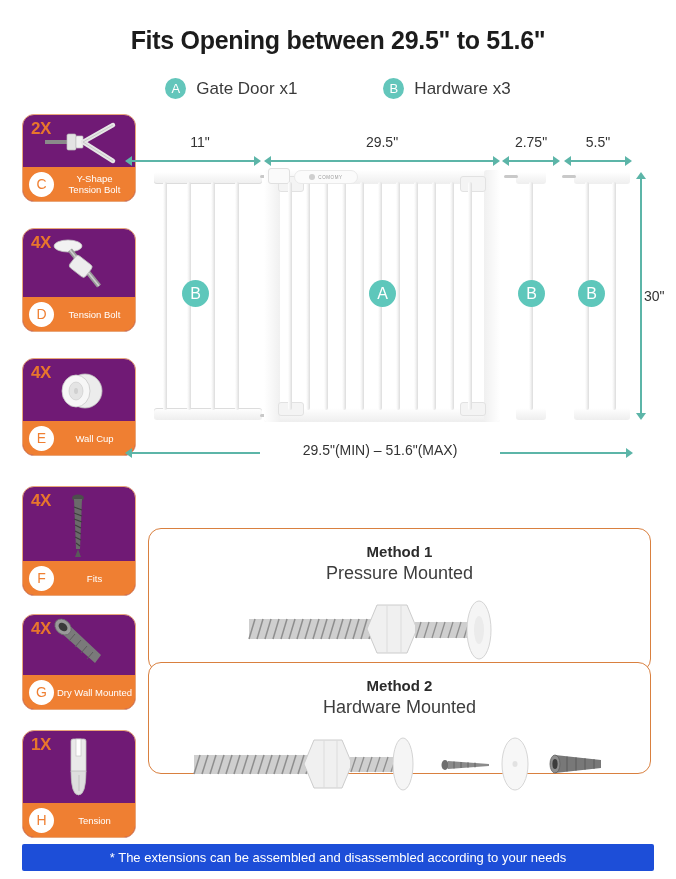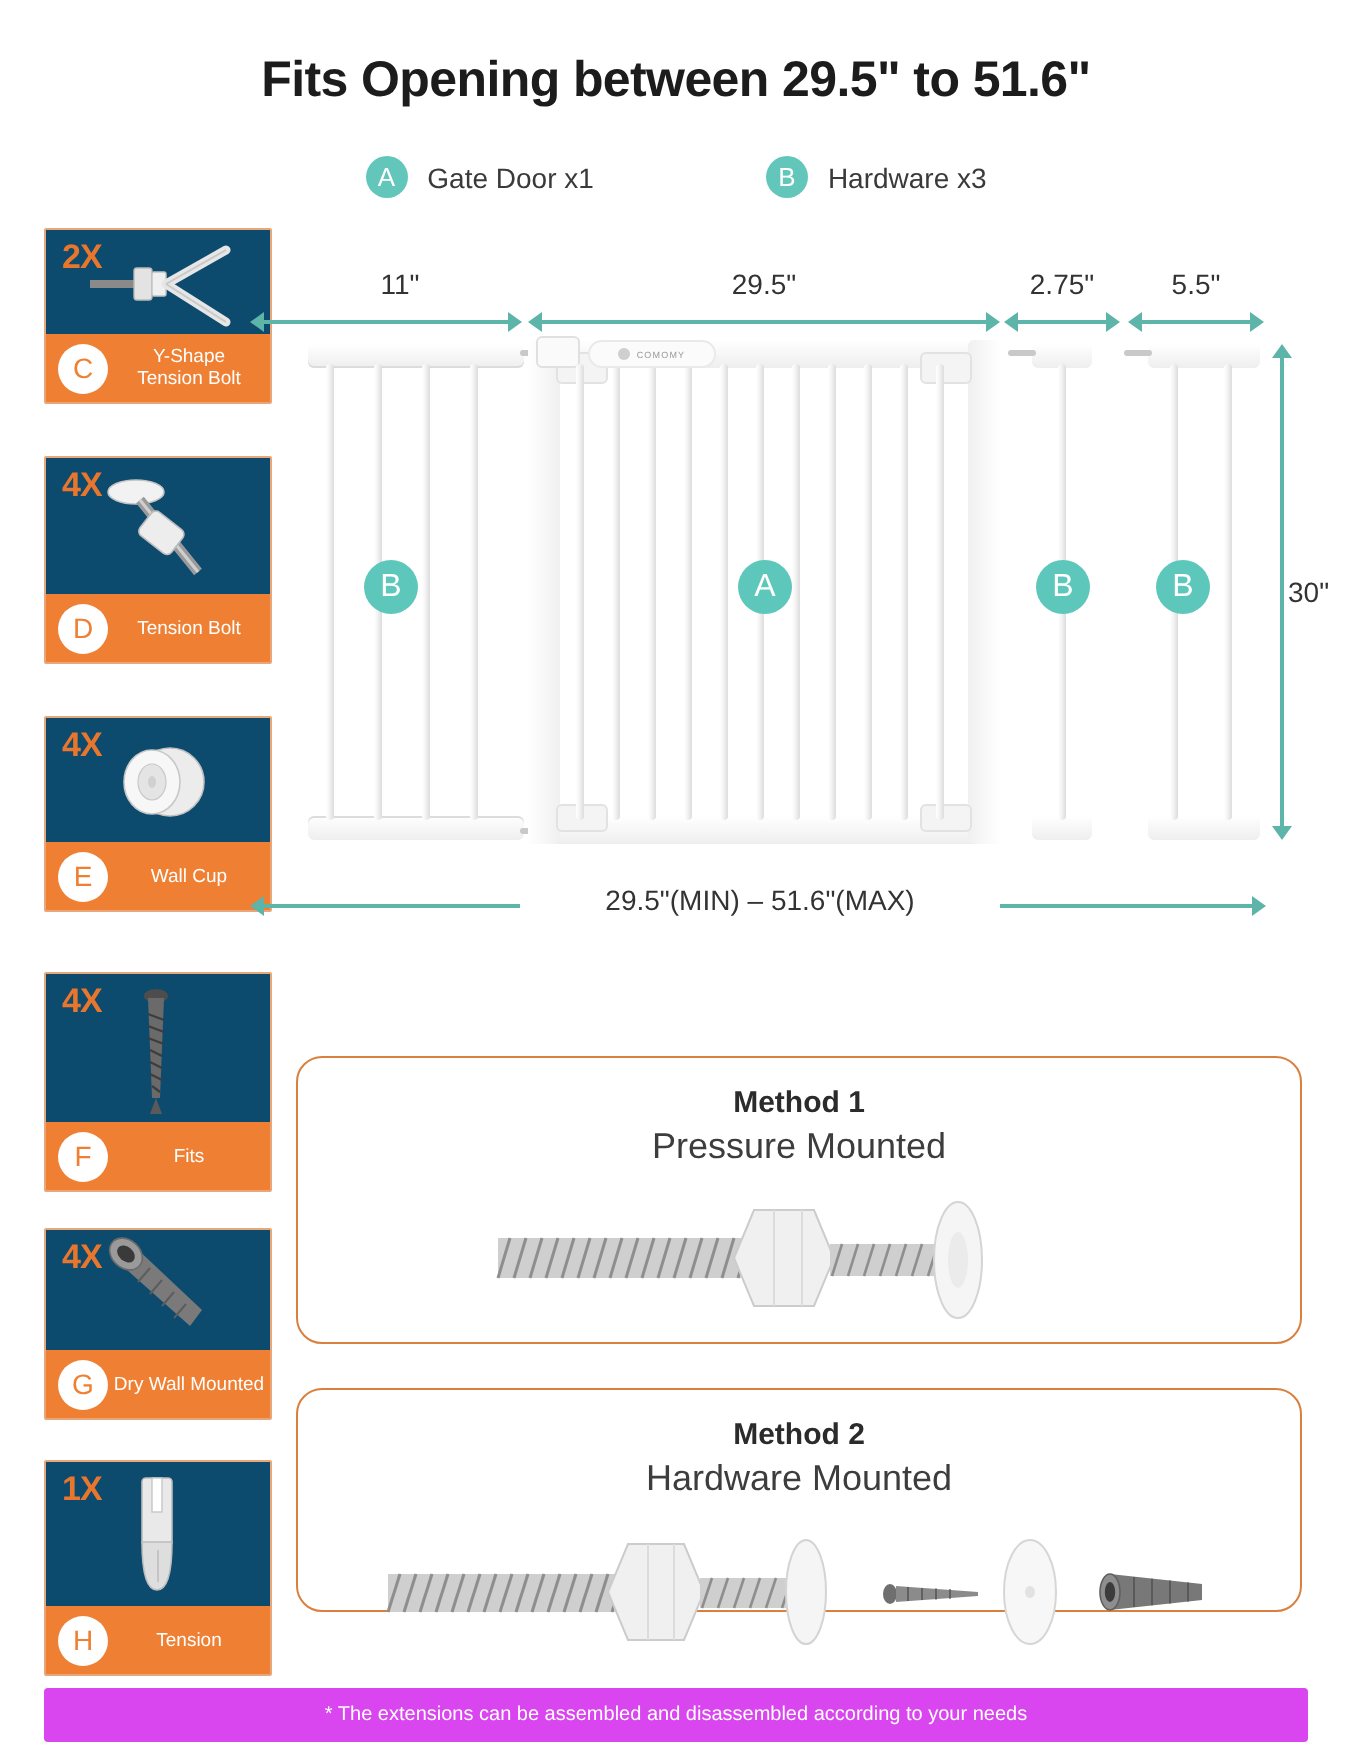--- a/index.html
+++ b/index.html
@@ -22,27 +22,27 @@
 
   
   .legend { position: absolute; top: 78px; left: 0; width: 676px;
             display: flex; justify-content: center; gap: 86px; }
   .legend-item { display: flex; align-items: center; gap: 10px; }
   .badge {
     width: 21px; height: 21px; border-radius: 50%;
     background: #63c6bb; color: #fff;
     font-size: 13px; display: flex; align-items: center; justify-content: center;
   }
-  .legend-label { font-size: 14px; color: #3a3a3a; }
+  .legend-label { font-size: 17px; color: #3a3a3a; }
 
   
   .part-card {
     position: absolute; left: 22px; width: 114px;
-    border: 1.4px solid #e9a679; border-radius: 1px;
-    background: #0c4a6e; overflow: hidden;
+    border: 1.4px solid #e9a679; border-radius: 12px;
+    background: #701a75; overflow: hidden;
   }
   .part-qty {
     position: absolute; left: 8px; top: 4px;
     font-size: 17px; font-weight: bold; color: #e8762c;
     letter-spacing: -0.4px;
   }
   .part-art { position: relative; width: 100%; }
   .part-foot {
     position: absolute; left: 0; bottom: 0; width: 100%; height: 34px;
     background: #ef7f32; display: flex; align-items: center;
@@ -94,23 +94,23 @@
   .method {
     position: absolute; left: 148px; width: 503px;
     border: 1.5px solid #d9803f; border-radius: 13px; background: #fff;
   }
   .method-t1 { text-align: center; font-size: 15px; font-weight: bold; color: #2b2b2b; margin-top: 14px; }
   .method-t2 { text-align: center; font-size: 18px; color: #3d3d3d; margin-top: 3px; }
 
   
   .footer {
     position: absolute; left: 22px; bottom: 8px; width: 632px; height: 27px;
-    background: #d946ef; border-radius: 2px;
+    background: #1d4ed8; border-radius: 2px;
     display: flex; align-items: center; justify-content: center;
-    color: #ffffff; font-size: 10px;
+    color: #ffffff; font-size: 13px;
   }
 </style>
 </head>
 <body>
 
 <div class="title">Fits Opening between 29.5" to 51.6"</div>
 
 <div class="legend">
   <div class="legend-item">
     <span class="badge">A</span>
@@ -379,21 +379,21 @@
           <line x1="312" y1="31" x2="307" y2="47"></line>
         <line x1="320" y1="31" x2="315" y2="47"></line>
       </g>
 
       <ellipse cx="330" cy="39" rx="12" ry="29" fill="#f5f5f5" stroke="#d4d4d4" stroke-width="1"></ellipse>
       <ellipse cx="330" cy="39" rx="5" ry="14" fill="#ebebeb"></ellipse>
     </svg>
   </div>
 </div>
 
-<div class="method" style="top:694px;height:112px;">
+<div class="method" style="top:662px;height:112px;">
   <div class="method-t1">Method 2</div>
   <div class="method-t2">Hardware Mounted</div>
   <div style="position:absolute;left:0;top:62px;width:100%;height:80px;">
     <svg width="503" height="80" viewBox="0 0 503 80">
 
       <rect x="45" y="30" width="120" height="19" fill="#cfcfcf"></rect>
       <g stroke="#8e8e8e" stroke-width="1.5">
         <line x1="51" y1="30" x2="45" y2="49"></line>
           <line x1="59" y1="30" x2="53" y2="49"></line>
         <line x1="67" y1="30" x2="61" y2="49"></line>

